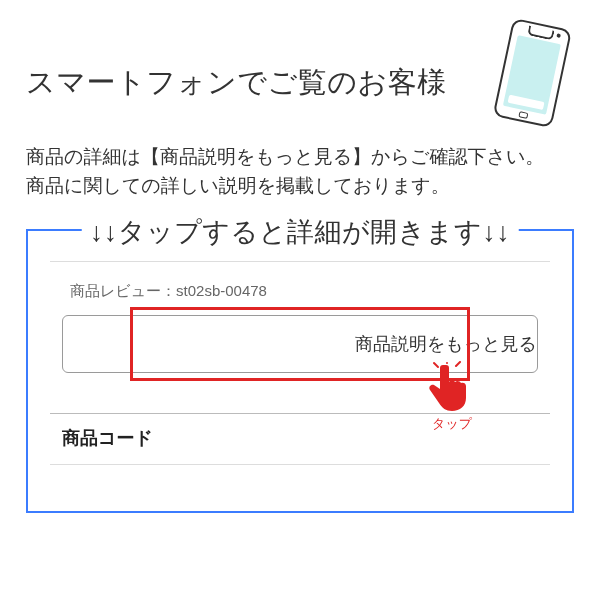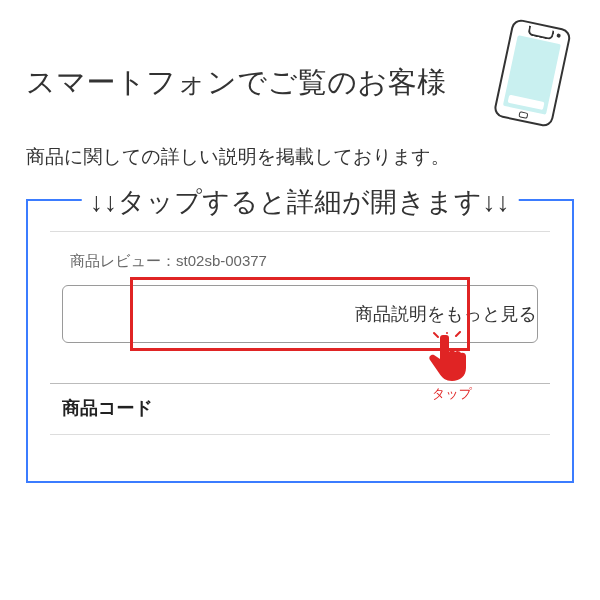--- a/index.html
+++ b/index.html
@@ -68,29 +68,30 @@
       <div class="phone-cam"></div>
       <div class="phone-screen">
           <div class="phone-bar"></div>
         </div>
       <div class="phone-home"></div>
     </div>
   </div>
 </div>
 
 <div class="desc">
+  <div>商品の詳細は【商品説明をもっと見る】からご確認下さい。</div>
   <div>商品に関しての詳しい説明を掲載しております。</div>
 </div>
 
 <div class="fieldset">
   <div class="legend">↓↓タップすると詳細が開きます↓↓</div>
 
   <div class="inner">
     <div class="code">
-      <span>商品レビュー：</span><span>st02sb-00377</span>
+      <span>商品レビュー：</span><span>st02sb-00478</span>
     </div>
 
     <div class="expand-wrap">
       <div class="expand-btn">商品説明をもっと見る</div>
       <div class="redbox"></div>
       <div class="hand">
         <svg width="46" height="52" viewBox="0 0 46 52">
           <g fill="#e02424">
             <path d="M20 4 c2 0 3 1 3 3 v14 c2 -3 5 -2 6 0 c2 -2 5 -1 6 1 c2 -1 5 0 5 3 v12 c0 8 -6 13 -14 13 c-6 0 -10 -3 -13 -8 l-9 -13 c-2 -3 1 -6 4 -5 l6 4 v-21 c0 -2 1 -3 3 -3 z"></path>
           </g>

